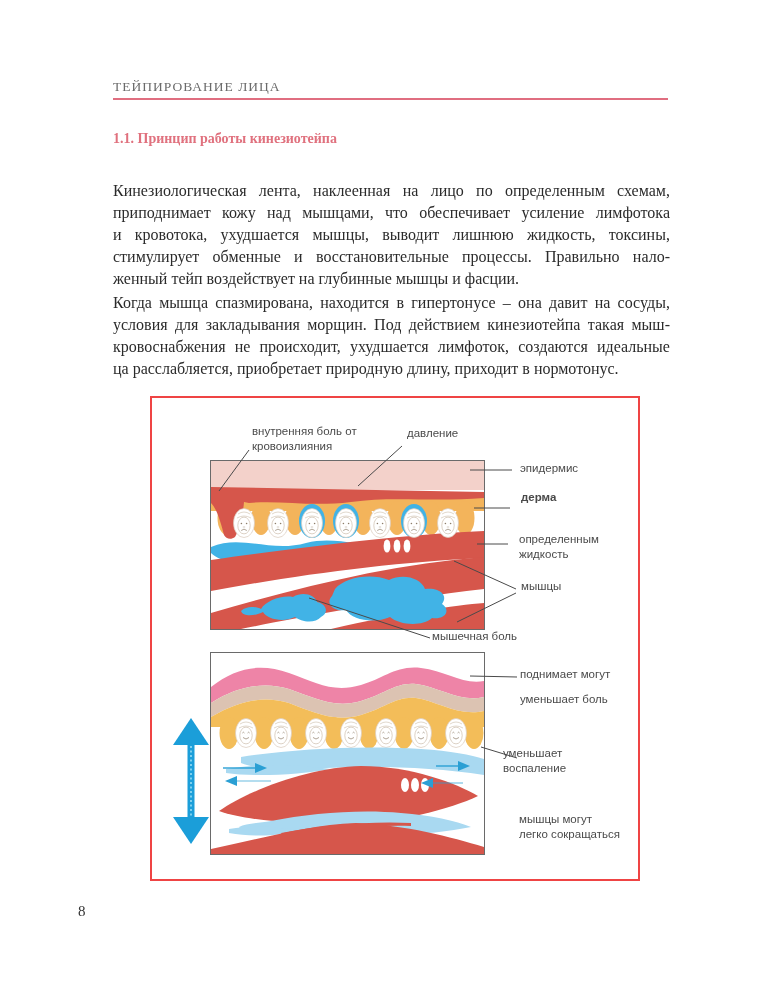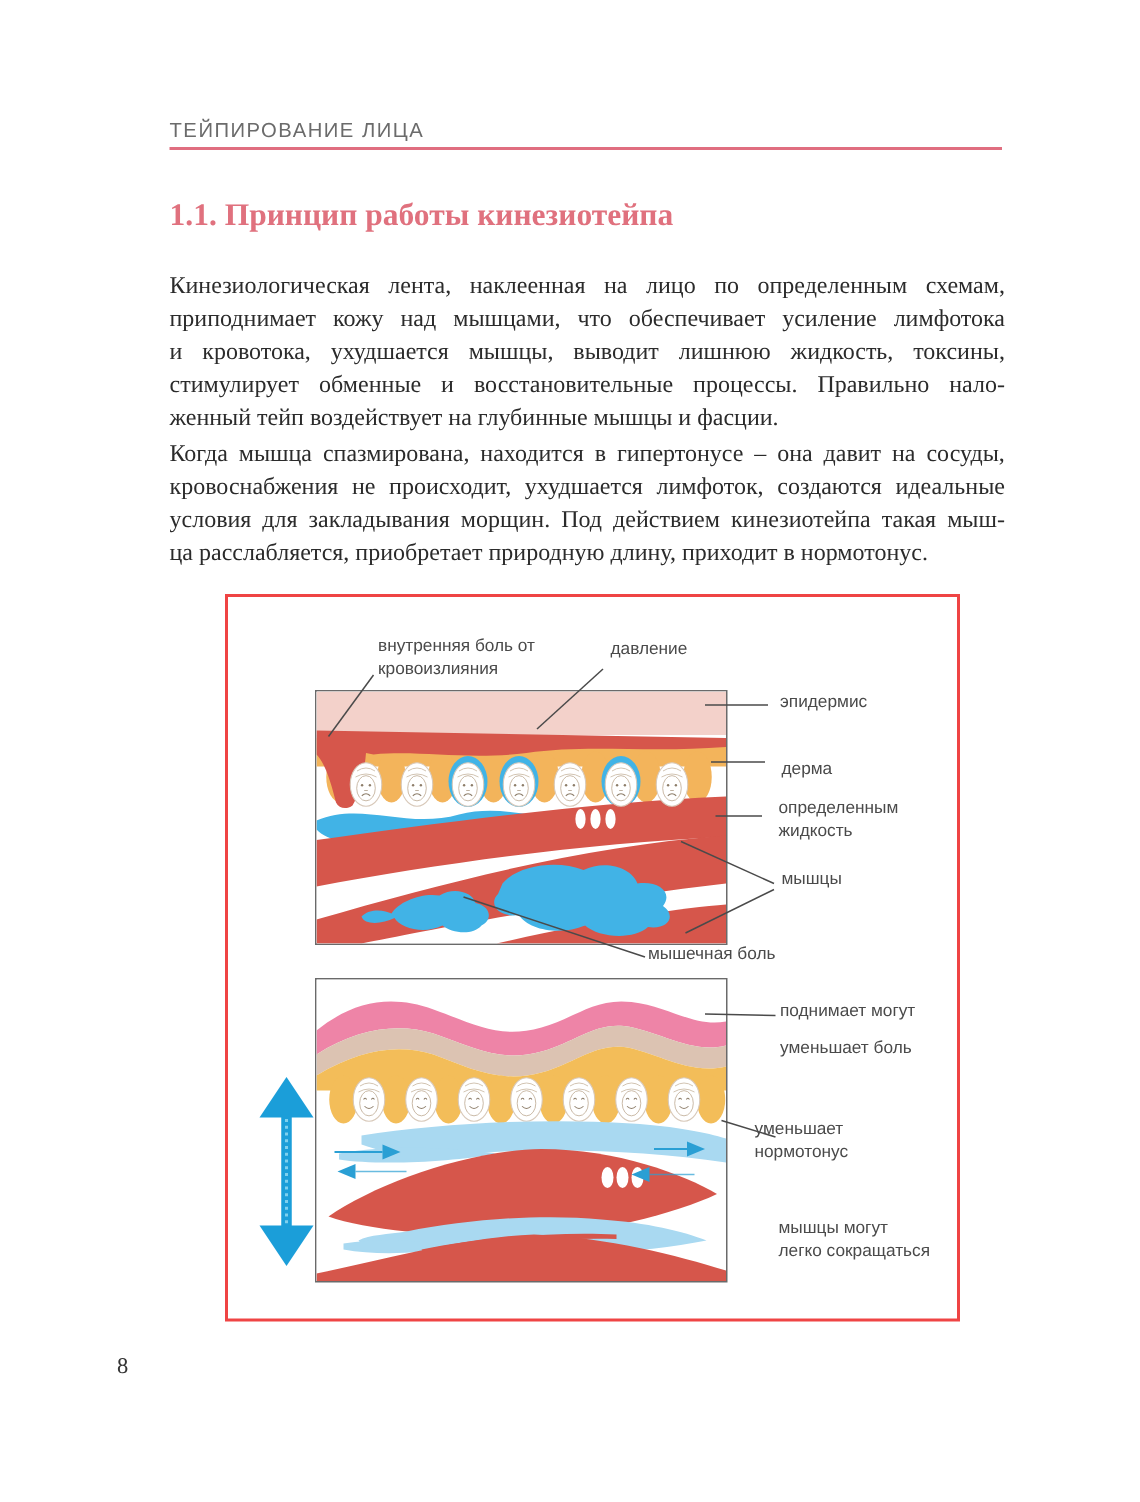--- a/index.html
+++ b/index.html
@@ -2,29 +2,29 @@
 <html><head>
 <meta charset="utf-8">
 <style>
   html,body{margin:0;padding:0;background:#ffffff;}
   .page{
     position:relative;width:760px;height:1001px;background:#ffffff;
     font-family:"Liberation Serif",serif;color:#2b2b2b;overflow:hidden;
   }
   .running-head{
     position:absolute;left:113px;top:79px;width:555px;
-    font-family:Liberation Sans, sans-serif;font-size:13.5px;letter-spacing:1px;
+    font-family:Liberation Serif, serif;font-size:13.5px;letter-spacing:1px;
     color:#6b6b6b;
   }
   .head-rule{
     position:absolute;left:113px;top:98px;width:555px;height:2px;background:#e06e80;
   }
   .section-heading{
     position:absolute;left:113px;top:131px;width:557px;margin:0;
-    font-family:"Liberation Serif",serif;font-weight:bold;font-size:21px;color:#e0717e;
+    font-family:"Liberation Serif",serif;font-weight:bold;font-size:14px;color:#e0717e;
   }
   .para{position:absolute;left:113px;width:557px;font-size:16px;line-height:22px;}
   .para-1{top:180px;}
   .para-2{top:292px;}
   .jline{display:flex;justify-content:space-between;height:22px;white-space:nowrap;align-items:flex-end;}
   .lline{height:22px;text-align:left;}
   .figure{
     position:absolute;left:150px;top:396px;width:486px;height:481px;
     border:2px solid #ef4444;background:#ffffff;
   }
@@ -33,21 +33,21 @@
   .diagram-bottom{left:58px;top:254px;width:273px;height:201px;}
   .stretch-arrow{position:absolute;left:20px;top:320px;width:38px;height:126px;}
   .leader-overlay{position:absolute;left:0;top:0;width:486px;height:481px;pointer-events:none;}
   .fig-label{
     position:absolute;font-family:"Liberation Sans",sans-serif;font-size:11.5px;
     line-height:15px;color:#4a4a4a;white-space:nowrap;
   }
   .lbl-internal-pain{left:100px;top:26px;}
   .lbl-pressure{left:255px;top:28px;}
   .lbl-epidermis{left:368px;top:63px;}
-  .lbl-derma{left:369px;top:108px;}
+  .lbl-derma{left:369px;top:92px;font-weight:bold;}
   .lbl-lymph{left:367px;top:134px;}
   .lbl-muscles{left:369px;top:181px;}
   .lbl-muscle-pain{left:280px;top:231px;}
   .lbl-lifts-skin{left:368px;top:269px;}
   .lbl-reduces-pain{left:368px;top:294px;}
   .lbl-reduces-inflammation{left:351px;top:348px;}
   .lbl-muscles-contract{left:367px;top:414px;}
   .page-number{
     position:absolute;left:78px;top:903px;font-size:15px;color:#333333;
     font-family:"Liberation Serif",serif;
@@ -114,38 +114,38 @@
         <span>находится</span>
         <span>в</span>
         <span>гипертонусе</span>
         <span>–</span>
         <span>она</span>
         <span>давит</span>
         <span>на</span>
         <span>сосуды,</span>
       </div>
     <div class="jline">
-        <span>кровоснабжения</span>
-        <span>не</span>
-        <span>происходит,</span>
-        <span>ухудшается</span>
-        <span>лимфоток,</span>
-        <span>создаются</span>
-        <span>идеальные</span>
-      </div>
-    <div class="jline">
         <span>условия</span>
         <span>для</span>
         <span>закладывания</span>
         <span>морщин.</span>
         <span>Под</span>
         <span>действием</span>
         <span>кинезиотейпа</span>
         <span>такая</span>
         <span>мыш-</span>
+      </div>
+    <div class="jline">
+        <span>кровоснабжения</span>
+        <span>не</span>
+        <span>происходит,</span>
+        <span>ухудшается</span>
+        <span>лимфоток,</span>
+        <span>создаются</span>
+        <span>идеальные</span>
       </div>
     <div class="lline">ца расслабляется, приобретает природную длину, приходит в нормотонус.</div>
   </div>
 
   <div class="figure">
 
     <svg class="diagram diagram-top" viewBox="0 0 273 168">
       <defs>
         <g id="fsad">
           <ellipse rx="10.5" ry="14.5" fill="#ffffff" stroke="#d8c9ba" stroke-width="0.7"></ellipse>
@@ -295,21 +295,21 @@
     <div class="fig-label lbl-lymph">
       <div>определенным</div>
       <div>жидкость</div>
     </div>
     <div class="fig-label lbl-muscles">мышцы</div>
     <div class="fig-label lbl-muscle-pain">мышечная боль</div>
     <div class="fig-label lbl-lifts-skin">поднимает могут</div>
     <div class="fig-label lbl-reduces-pain">уменьшает боль</div>
     <div class="fig-label lbl-reduces-inflammation">
       <div>уменьшает</div>
-      <div>нормотонус</div>
+      <div>воспаление</div>
     </div>
     <div class="fig-label lbl-muscles-contract">
       <div>мышцы могут</div>
       <div>легко сокращаться</div>
     </div>
   </div>
 
   <div class="page-number">8</div>
 
 </div>

